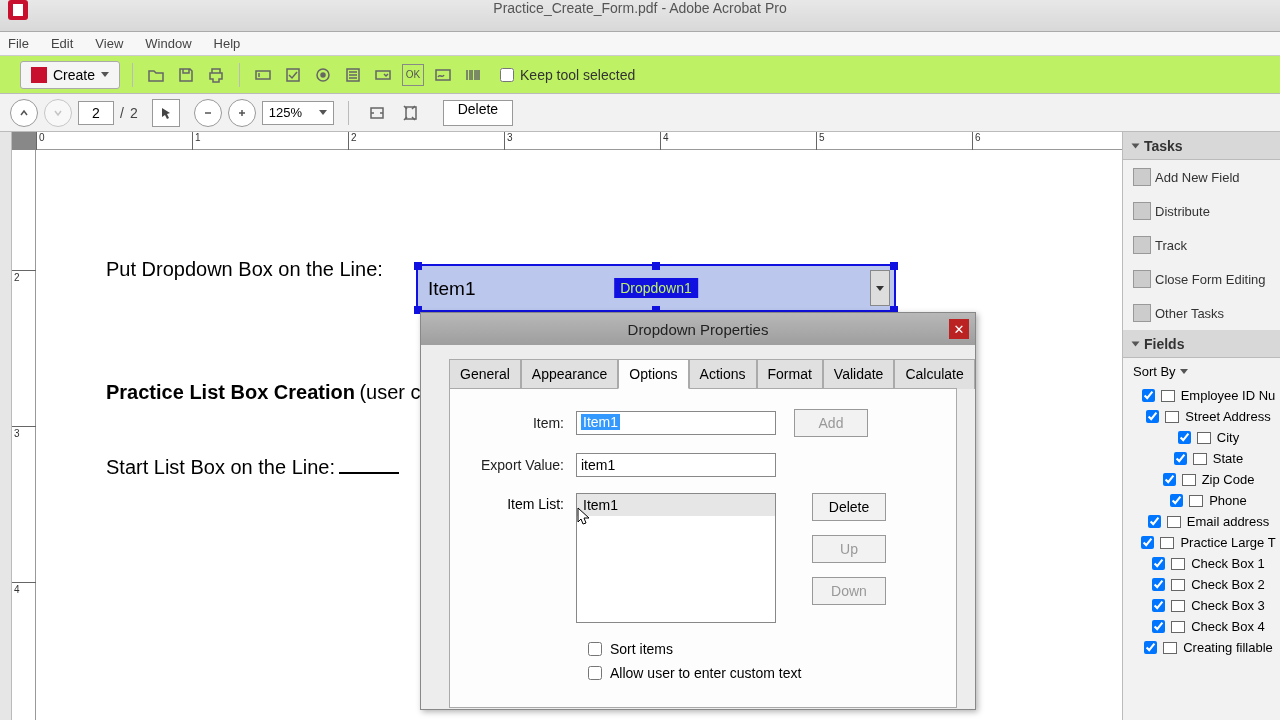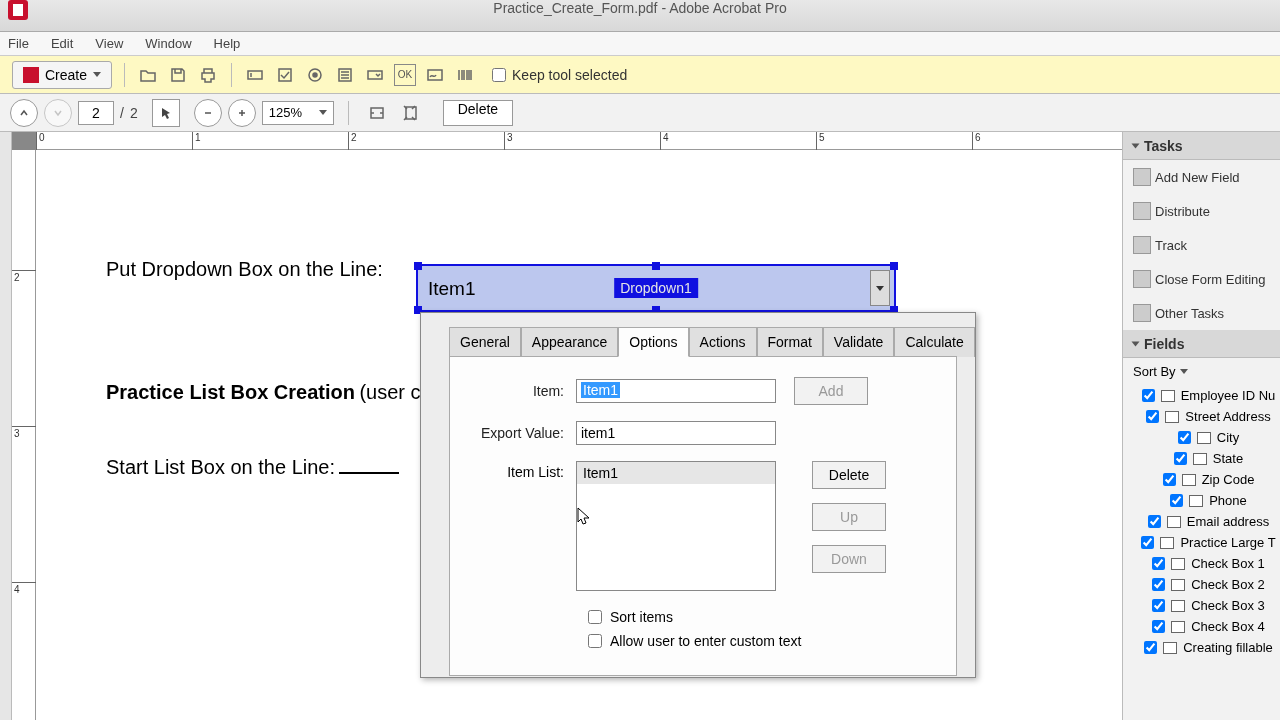--- a/index.html
+++ b/index.html
@@ -6,21 +6,21 @@
 body { background: #f0f0f0; overflow: hidden; width: 1280px; height: 720px; position: relative; }
 
 .titlebar { height: 32px; background: linear-gradient(#e8e8e8,#d8d8d8); border-bottom: 1px solid #aaa; display: flex; align-items: flex-start; padding: 0 8px; }
 .titlebar .app-icon { width: 20px; height: 20px; background: #c8102e; border-radius: 3px; margin-right: 8px; position: relative; display: flex; align-items: center; justify-content: center; }
 .titlebar .app-icon::after { content: ""; width: 10px; height: 12px; background: white; }
 .titlebar .title { color: #555; font-size: 14px; position: absolute; left: 50%; transform: translateX(-50%); }
 
 .menubar { height: 24px; background: #f7f7f7; display: flex; align-items: center; padding: 0 8px; border-bottom: 1px solid #ccc; }
 .menubar span { font-size: 13px; color: #444; margin-right: 22px; cursor: default; }
 
-.toolbar { height: 38px; background: #fef9c3; border-bottom: 1px solid #bbb; display: flex; align-items: center; padding: 0 12px; gap: 8px; }
+.toolbar { height: 38px; background: #bef264; border-bottom: 1px solid #bbb; display: flex; align-items: center; padding: 0 20px; gap: 8px; }
 .toolbar .create-btn { height: 28px; padding: 0 10px; display: flex; align-items: center; gap: 6px; border: 1px solid #aaa; border-radius: 3px; background: #f5f5f5; font-size: 14px; }
 .toolbar .create-btn .red-sq { width: 16px; height: 16px; background: #c8102e; }
 .toolbar .create-btn .caret { width: 0; height: 0; border-left: 4px solid transparent; border-right: 4px solid transparent; border-top: 5px solid #555; }
 .toolbar .sep { width: 1px; height: 24px; background: #bbb; margin: 0 4px; }
 .toolbar .tb-icon { width: 22px; height: 22px; display: flex; align-items: center; justify-content: center; color: #555; font-size: 14px; border: 1px solid transparent; }
 .toolbar .tb-icon svg { width: 18px; height: 18px; stroke: #666; fill: none; stroke-width: 1.5; }
 .toolbar .keep-tool { display: flex; align-items: center; gap: 6px; font-size: 14px; color: #333; margin-left: 8px; }
 .toolbar .keep-tool input { width: 14px; height: 14px; }
 
 .navbar { height: 38px; background: #f2f2f2; border-bottom: 1px solid #bbb; display: flex; align-items: center; padding: 0 10px; gap: 6px; }
@@ -46,21 +46,21 @@
 
 .page { position: absolute; top: 18px; left: 24px; right: 0; bottom: 0; background: #fff; padding: 50px 70px; font-family: Georgia, serif; }
 .page h3 { font-size: 20px; font-weight: bold; display: inline; }
 .page .hint { font-size: 20px; font-weight: normal; }
 .page .line { margin-top: 48px; }
 .page .field-line { border-bottom: 2px solid #000; display: inline-block; width: 60px; }
 
 .dropdown-widget { position: absolute; top: 264px; left: 416px; width: 480px; height: 48px; border: 2px solid #1010e0; background: #bcc7ee; }
 .dropdown-widget .handle { position: absolute; width: 8px; height: 8px; background: #1010e0; }
 .dropdown-widget .item-txt { position: absolute; left: 10px; top: 12px; font-size: 19px; color: #000; font-family: Arial; }
-.dropdown-widget .name-tag { position: absolute; left: 50%; top: 12px; transform: translateX(-50%); background: #1010e0; color: #e5e5e5; font-size: 14px; padding: 2px 6px; }
+.dropdown-widget .name-tag { position: absolute; left: 50%; top: 12px; transform: translateX(-50%); background: #1010e0; color: #bef264; font-size: 14px; padding: 2px 6px; }
 .dropdown-widget .dd-arrow { position: absolute; right: 4px; top: 4px; bottom: 4px; width: 20px; background: #ddd; border: 1px solid #888; display: flex; align-items: center; justify-content: center; }
 .dropdown-widget .dd-arrow::after { content: ""; width: 0; height: 0; border-left: 4px solid transparent; border-right: 4px solid transparent; border-top: 5px solid #333; }
 
 .dialog { position: absolute; top: 312px; left: 420px; width: 556px; background: #ededed; border: 1px solid #888; box-shadow: 2px 2px 6px rgba(0,0,0,0.3); }
 .dialog .dlg-title { height: 32px; background: linear-gradient(#b8b8b8,#9e9e9e); display: flex; align-items: center; justify-content: center; position: relative; color: #222; font-size: 15px; }
 .dialog .dlg-close { position: absolute; right: 6px; top: 6px; width: 20px; height: 20px; background: #b22; color: #fff; display: flex; align-items: center; justify-content: center; font-size: 13px; }
 .dialog .tabs { display: flex; padding: 14px 18px 0 28px; }
 .dialog .tab { padding: 6px 10px; font-size: 14px; background: #e0e0e0; border: 1px solid #aaa; border-bottom: none; margin-right: 0; cursor: default; }
 .dialog .tab.active { background: #fdfdfd; position: relative; z-index: 2; border-bottom: 1px solid #fdfdfd; }
 .dialog .tab-body { margin: 0 18px 0 28px; border: 1px solid #aaa; background: #fdfdfd; padding: 20px 16px 12px 16px; position: relative; top: -1px; min-height: 320px; }
@@ -370,20 +370,24 @@
   <div class="handle" style="top:-4px;right:-4px"></div>
   <div class="handle" style="bottom:-4px;left:-4px"></div>
   <div class="handle" style="bottom:-4px;left:50%;margin-left:-4px"></div>
   <div class="handle" style="bottom:-4px;right:-4px"></div>
   <div class="item-txt">Item1</div>
   <div class="name-tag">Dropdown1</div>
   <div class="dd-arrow"></div>
 </div>
 
 <div class="dialog">
+  <div class="dlg-title">
+    <span>Dropdown Properties</span>
+    <div class="dlg-close">✕</div>
+  </div>
   <div class="tabs">
     <div class="tab">General</div>
     <div class="tab">Appearance</div>
     <div class="tab active">Options</div>
     <div class="tab">Actions</div>
     <div class="tab">Format</div>
     <div class="tab">Validate</div>
     <div class="tab">Calculate</div>
   </div>
   <div class="tab-body">

